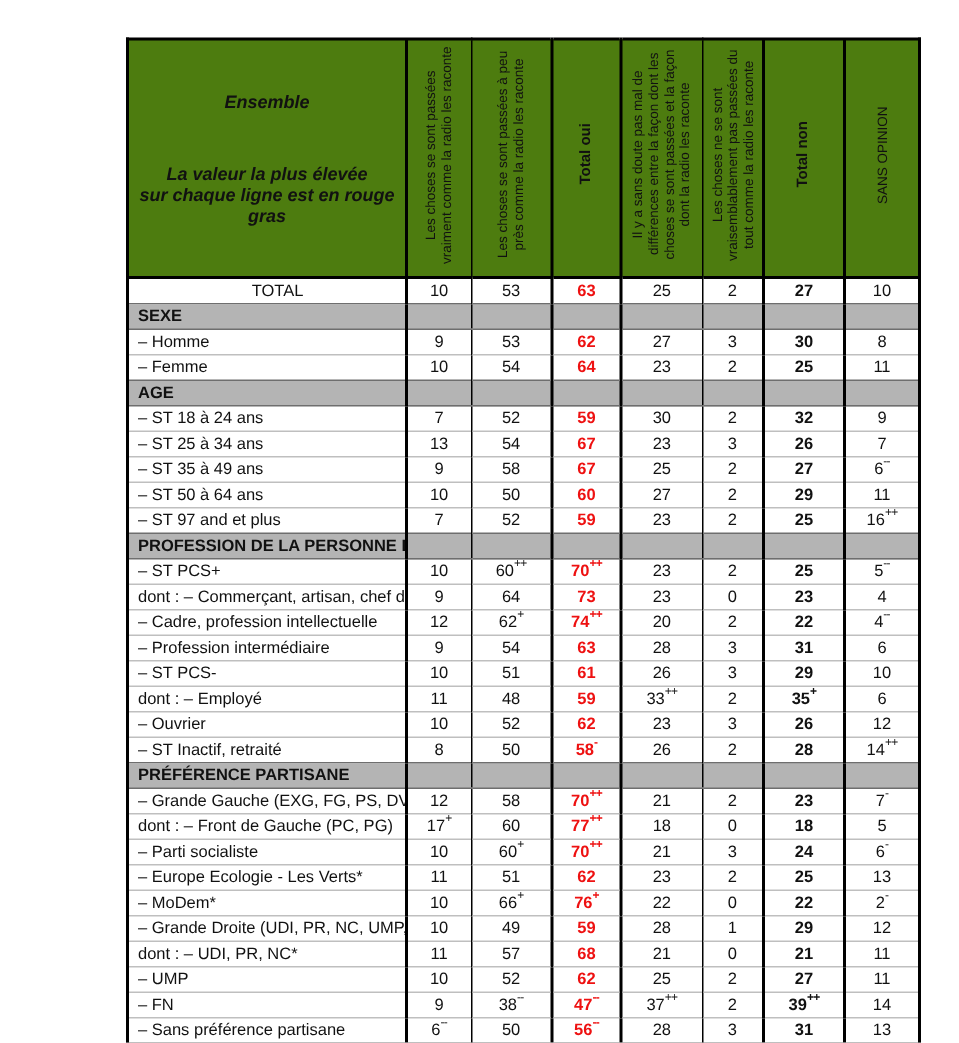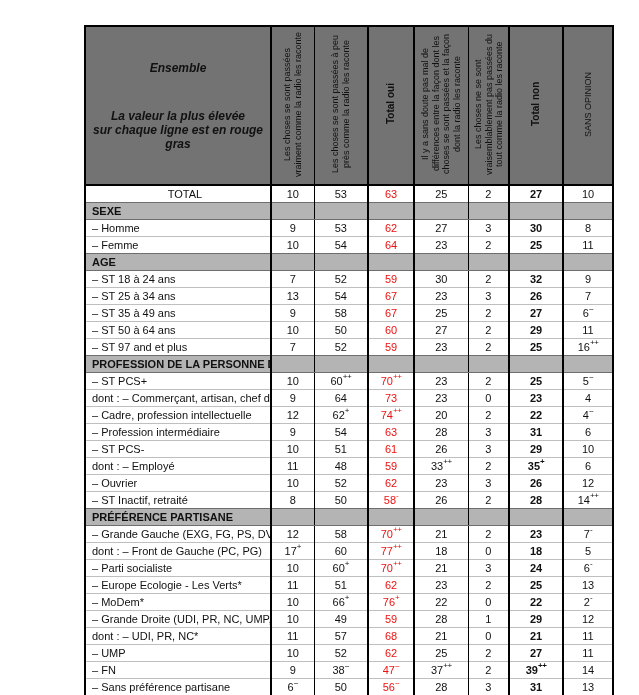--- a/index.html
+++ b/index.html
@@ -2,36 +2,36 @@
 <html style="--red: #ee1111; --graybg: #b4b4b4; --rowline: #bfbfbf;"><head>
 <meta charset="utf-8">
 <style>
   html,body{margin:0;padding:0;background:#fff;width:639px;height:695px;overflow:hidden;
     font-family:"Liberation Sans","DejaVu Sans",sans-serif;color:#111;}
   .page{position:relative;padding:25px 0 0 84px;}
   table{border-collapse:collapse;table-layout:fixed;width:528px;border:2px solid #000;}
   col.c-lbl{width:186px}col.c-0{width:43px}col.c-1{width:54px}col.c-2{width:46px}
   col.c-3{width:54px}col.c-4{width:41px}col.c-5{width:54px}col.c-6{width:50px}
   thead th{height:153px;vertical-align:middle;text-align:center;padding:2px 1px;
-    font-weight:normal;border-bottom:2px solid #000;background:#737373;}
+    font-weight:normal;border-bottom:2px solid #000;background:#4d7c0f;}
   .vh{writing-mode:vertical-rl;transform:rotate(180deg);display:inline-block;
     font-size:9px;line-height:10.5px;max-height:146px;height:146px;white-space:normal;
     text-align:center;}
   th.hb .vh{font-weight:bold;font-size:10px;}
   th.corner{vertical-align:middle;}
   .corner-inner{display:flex;flex-direction:column;justify-content:center;gap:34px;
     font-weight:bold;font-style:italic;font-size:12px;line-height:14px;text-align:center;}
   .corner-note{white-space:pre-line;}
   td{height:16px;font-size:11px;line-height:12px;padding:0 2px;vertical-align:middle;
     border-top:1px solid var(--rowline,#bfbfbf);}
   td.lbl{text-align:left;padding-left:6px;white-space:nowrap;overflow:hidden;}
   td.num{text-align:center;}
   
   .bL1{border-left:1px solid #000;} .bL2{border-left:2px solid #000;}
-  td.colv2{color:var(--red,#e11);font-weight:normal;}
+  td.colv2{color:var(--red,#e11);font-weight:bold;}
   td.colv5{font-weight:bold;}
   tr.section td{background:var(--graybg,#b4b4b4);border-top:1px solid #6e6e6e;
     border-bottom:1px solid #6e6e6e;font-weight:bold;}
   tr.trow-total td{border-top:none;}
   tr.trow-total td.lbl{text-align:center;padding-left:16px;}
   .it{}
   .ind0{padding-left:6px;} .ind1{padding-left:10px;} .ind2{padding-left:84px;}
   .ind3{padding-left:102px;}
   sup{font-size:8px;line-height:0;letter-spacing:-0.5px;position:relative;top:-1px;}
 </style>

